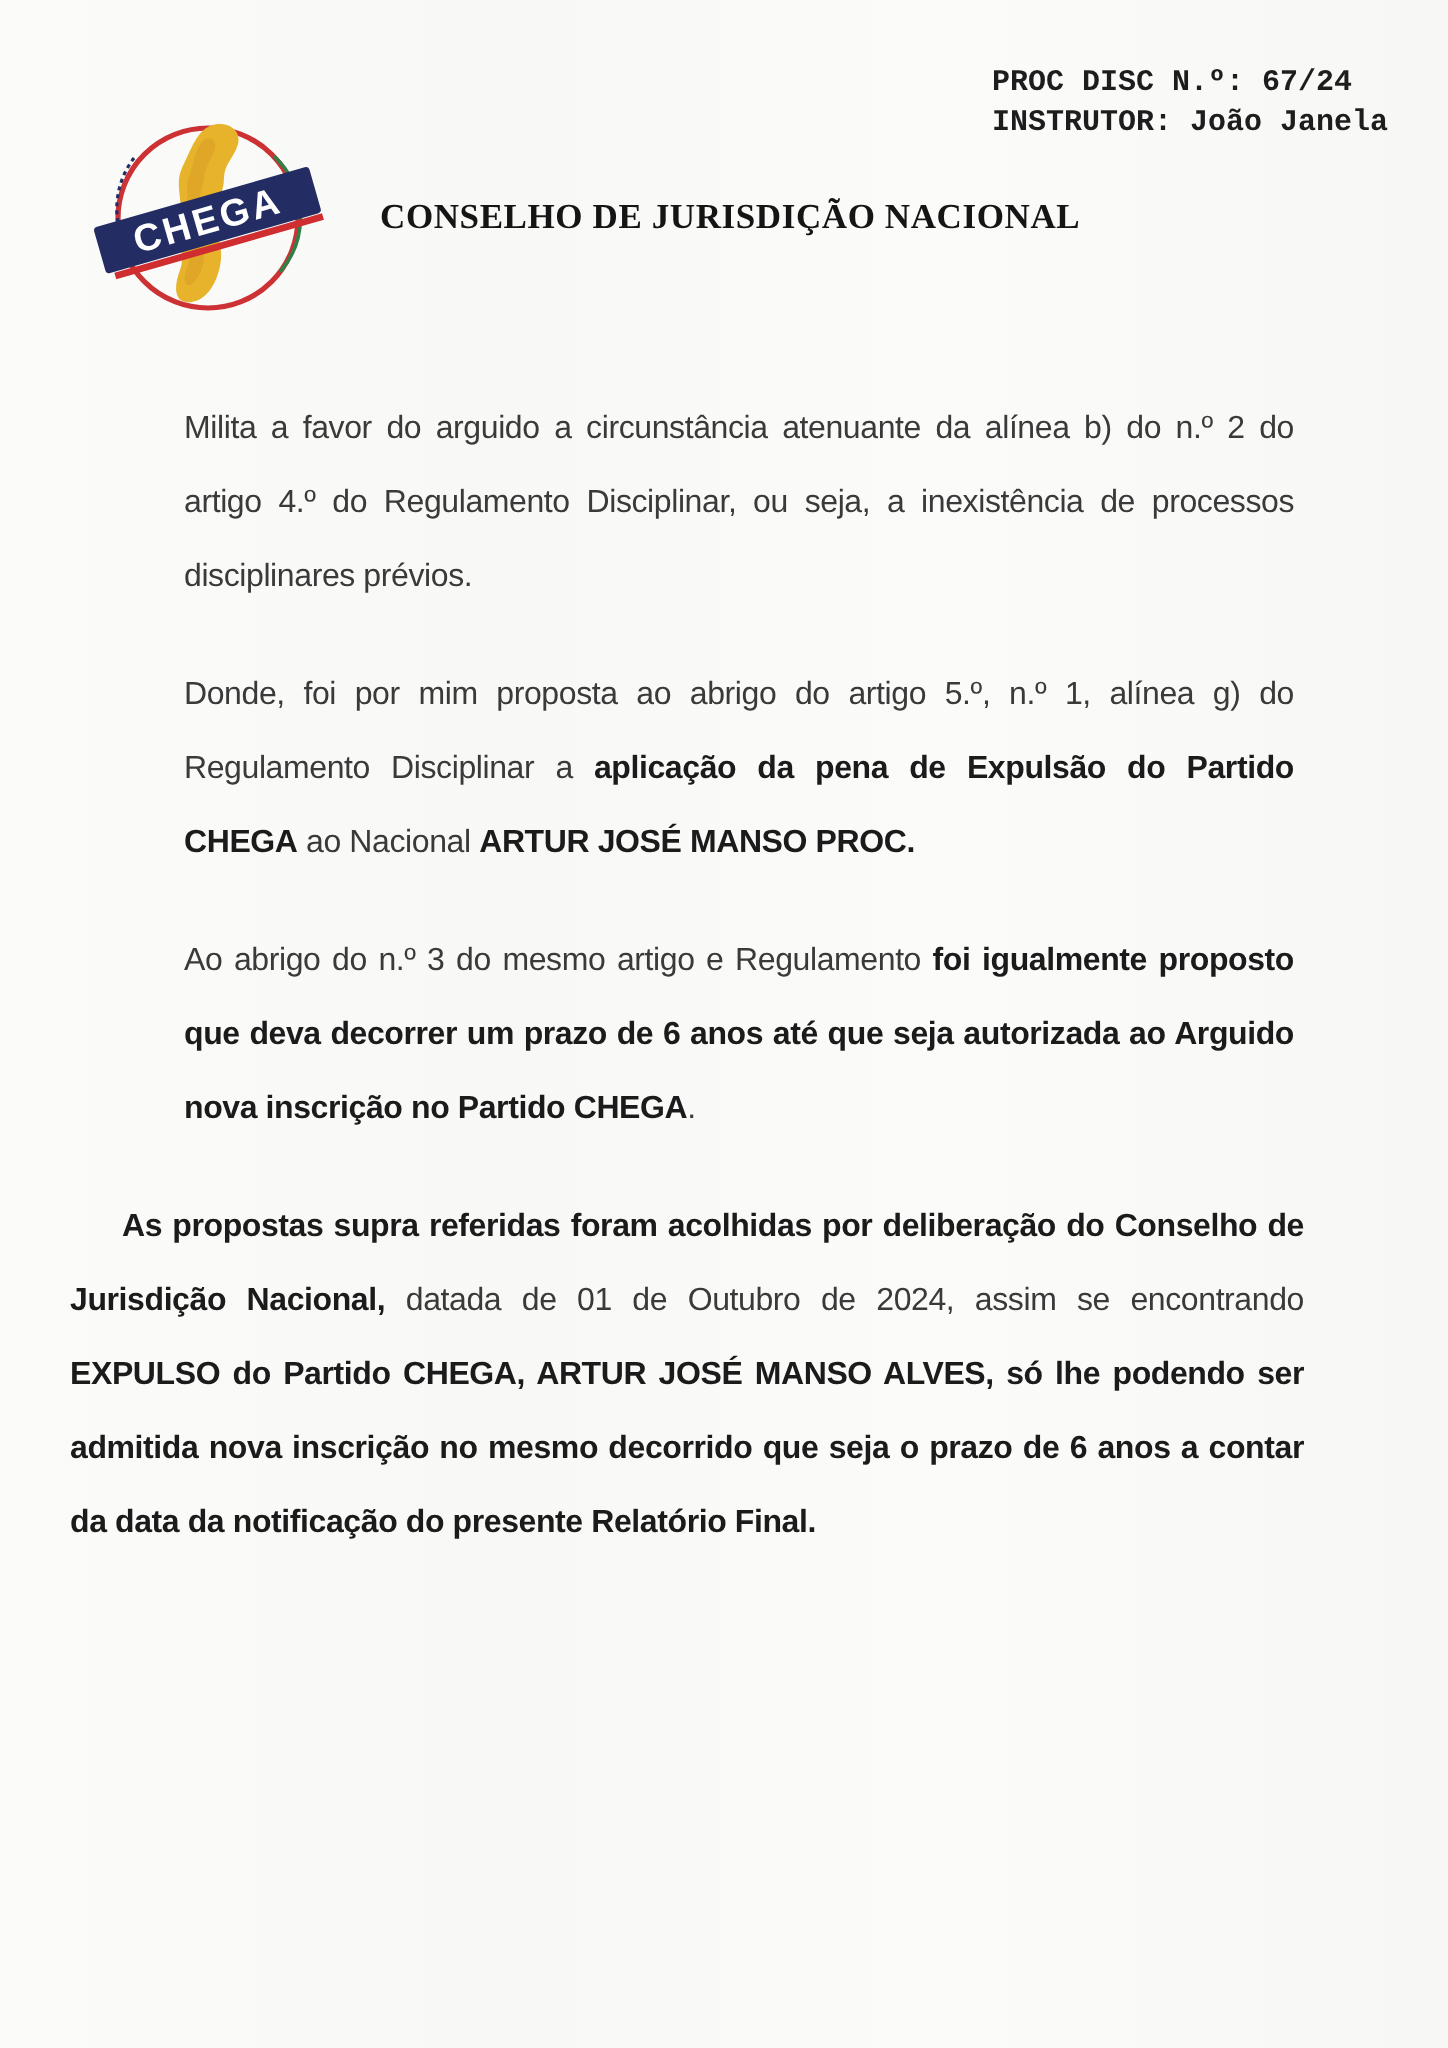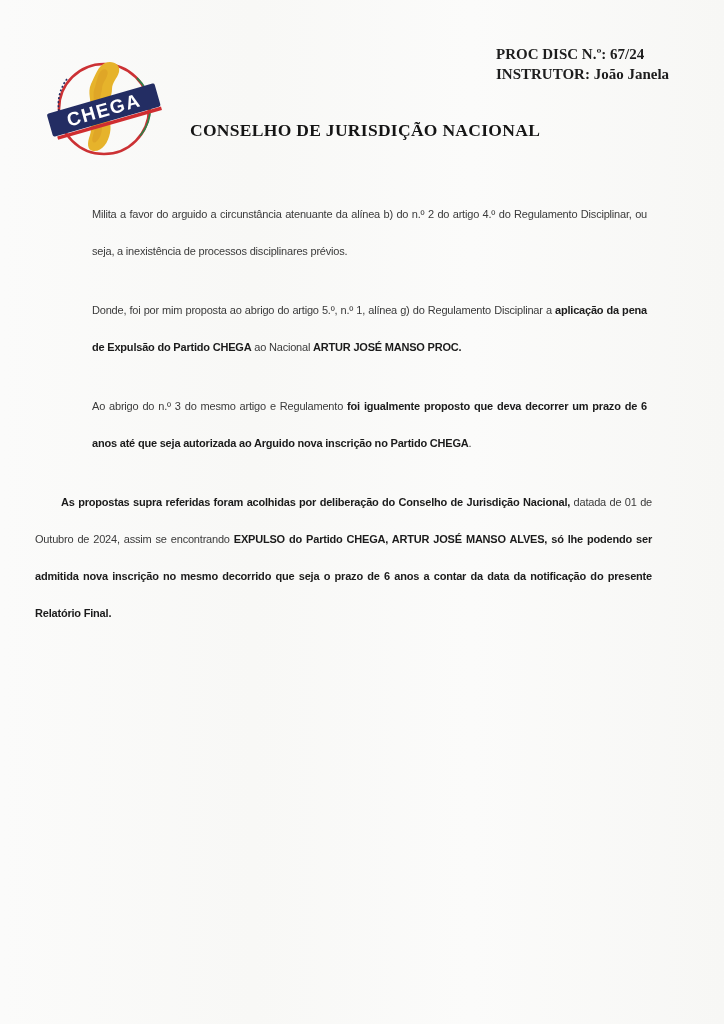--- a/index.html
+++ b/index.html
@@ -13,61 +13,61 @@
     position: relative;
     width: 724px;
     height: 1024px;
     background: linear-gradient(90deg, #fbfbfa 0%, #f8f8f6 35%, #fbfbfa 65%, #f7f7f5 100%);
     overflow: hidden;
     box-sizing: border-box;
   }
   
   .header-meta {
     position: absolute;
-    top: 44px;
+    top: 32px;
     left: 496px;
-    font-family: Liberation Serif, serif;
+    font-family: Liberation Mono, monospace;
     font-weight: 700;
     font-size: 15px;
     line-height: 20px;
     color: #1d1d1d;
     white-space: nowrap;
   }
   
   .logo {
     position: absolute;
     top: 54px;
     left: 42px;
     width: 124px;
     height: 110px;
   }
   .logo svg { width: 100%; height: 100%; }
   
   .doc-title {
     position: absolute;
-    top: 120px;
+    top: 98px;
     left: 190px;
     margin: 0;
     font-family: "Liberation Serif", serif;
     font-weight: 700;
     font-size: 17.5px;
     letter-spacing: 0.3px;
     color: #151515;
     white-space: nowrap;
   }
   
   .doc-body {
     position: absolute;
     top: 196px;
     left: 0;
     right: 0;
   }
   .para {
     margin: 0 77px 22px 92px;
-    font-size: 11px;
+    font-size: 16px;
     letter-spacing: -0.2px;
     line-height: 37px;
     text-align: justify;
     color: #3a3a3a;
   }
   .para.wide {
     margin-left: 35px;
     margin-right: 72px;
   }
   .para.indent { text-indent: 26px; }

